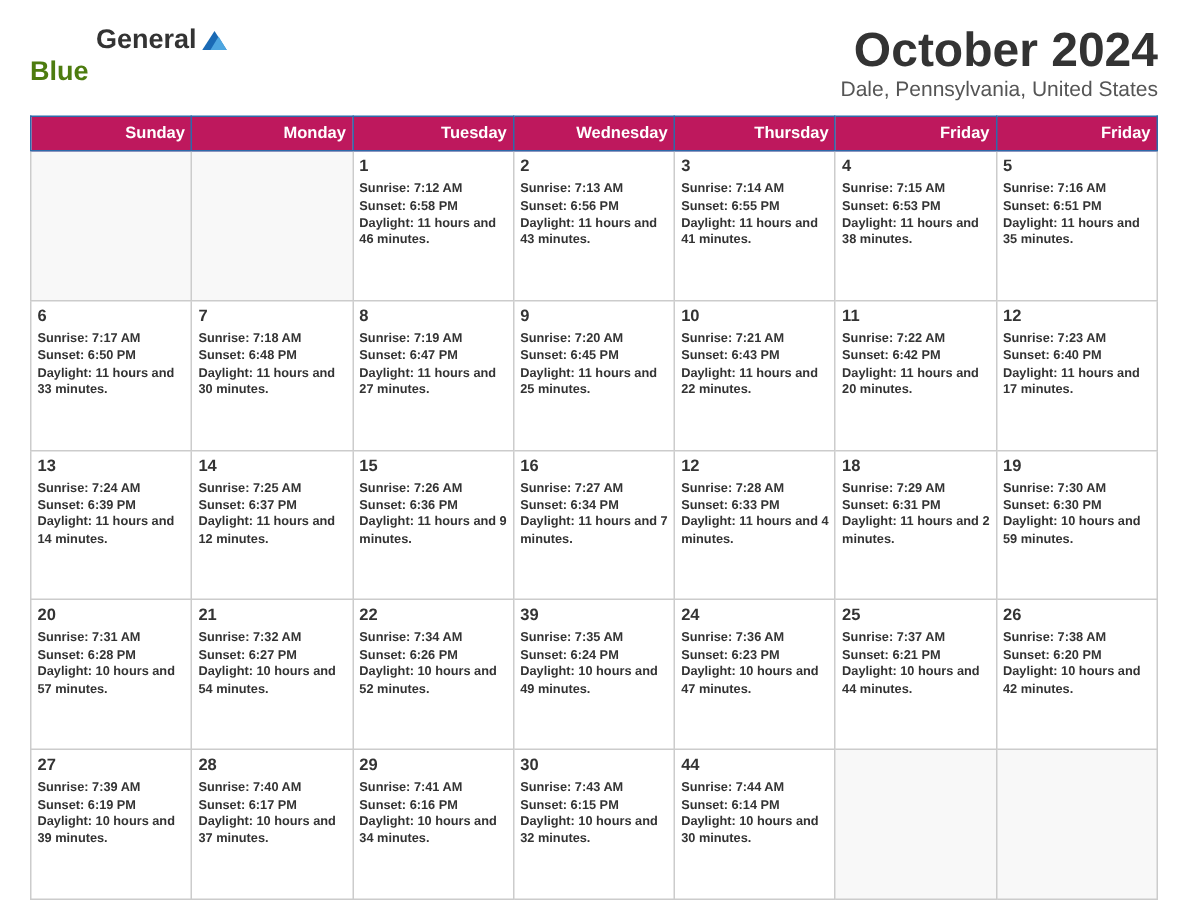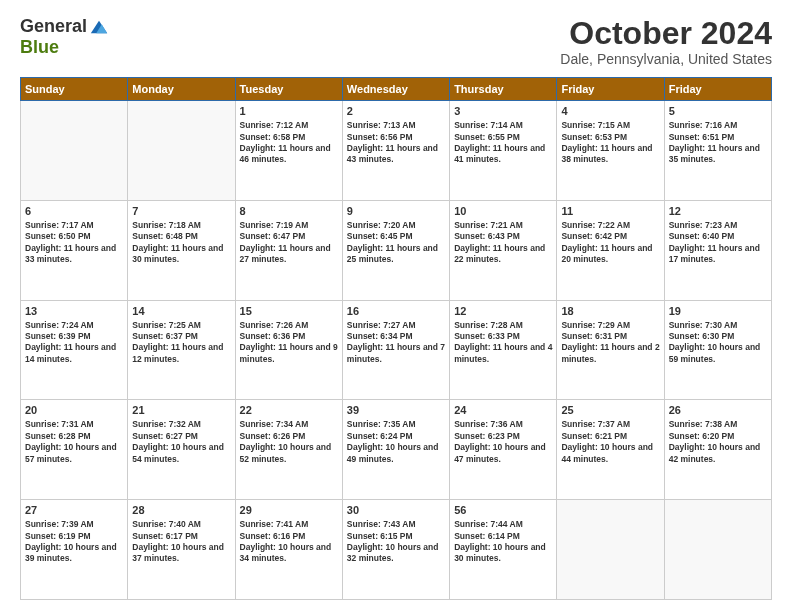--- a/index.html
+++ b/index.html
@@ -30,20 +30,21 @@
     }
     .logo-text {
       display: flex;
       align-items: center;
       gap: 0px;
     }
     .logo-general {
       font-size: 18px;
       font-weight: bold;
       color: #333;
+      margin-left: 44px;
     }
     .logo-blue {
       font-size: 18px;
       font-weight: bold;
       color: #4d7c0f;
     }
     .logo-icon {
       width: 20px;
       height: 20px;
       margin-left: 2px;
@@ -63,26 +64,26 @@
       text-align: right;
     }
     .calendar {
       flex: 1;
       border: 1px solid #ccc;
       border-collapse: collapse;
       width: 100%;
       table-layout: fixed;
     }
     .calendar th {
-      background: #a16207;
+      background: #be185d;
       color: #fff;
       font-size: 11px;
       font-weight: bold;
       padding: 5px 4px;
-      text-align: left;
+      text-align: right;
       border: 1px solid #2d6aaa;
     }
     .calendar td {
       border: 1px solid #ccc;
       vertical-align: top;
       padding: 3px 4px;
       font-size: 9px;
       color: #333;
       line-height: 1.35;
       background: #fff;
@@ -270,21 +271,21 @@
           </td>
           <td>
             <span class="day-number">29</span>
             <div class="day-info">Sunrise: 7:41 AM<br>Sunset: 6:16 PM<br>Daylight: 10 hours and 34 minutes.</div>
           </td>
           <td>
             <span class="day-number">30</span>
             <div class="day-info">Sunrise: 7:43 AM<br>Sunset: 6:15 PM<br>Daylight: 10 hours and 32 minutes.</div>
           </td>
           <td>
-            <span class="day-number">56</span>
+            <span class="day-number">44</span>
             <div class="day-info">Sunrise: 7:44 AM<br>Sunset: 6:14 PM<br>Daylight: 10 hours and 30 minutes.</div>
           </td>
           <td class="empty"></td>
           <td class="empty"></td>
         </tr>
       </tbody>
   </table>
 </div>
 
 </body></html>

